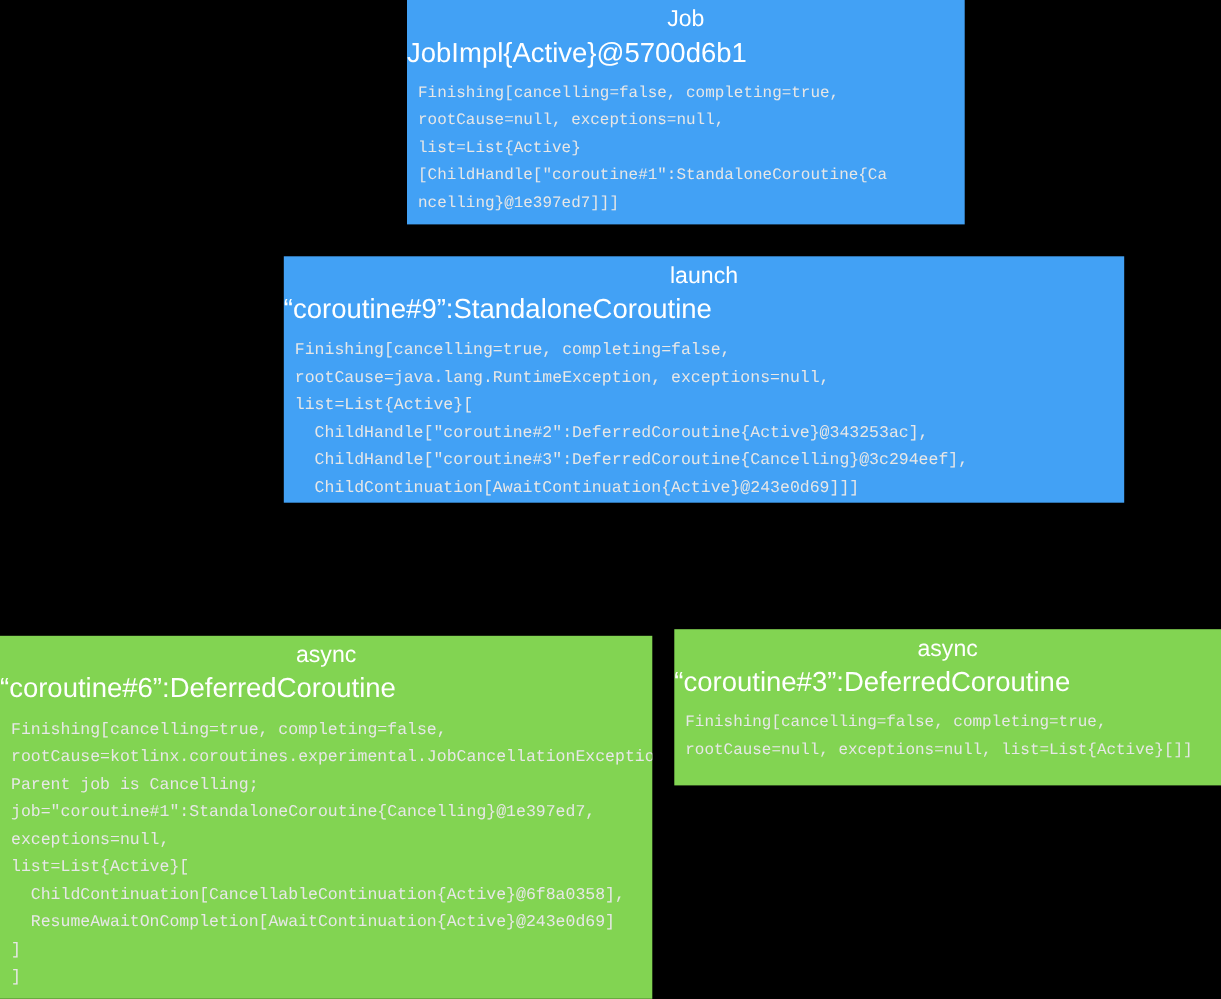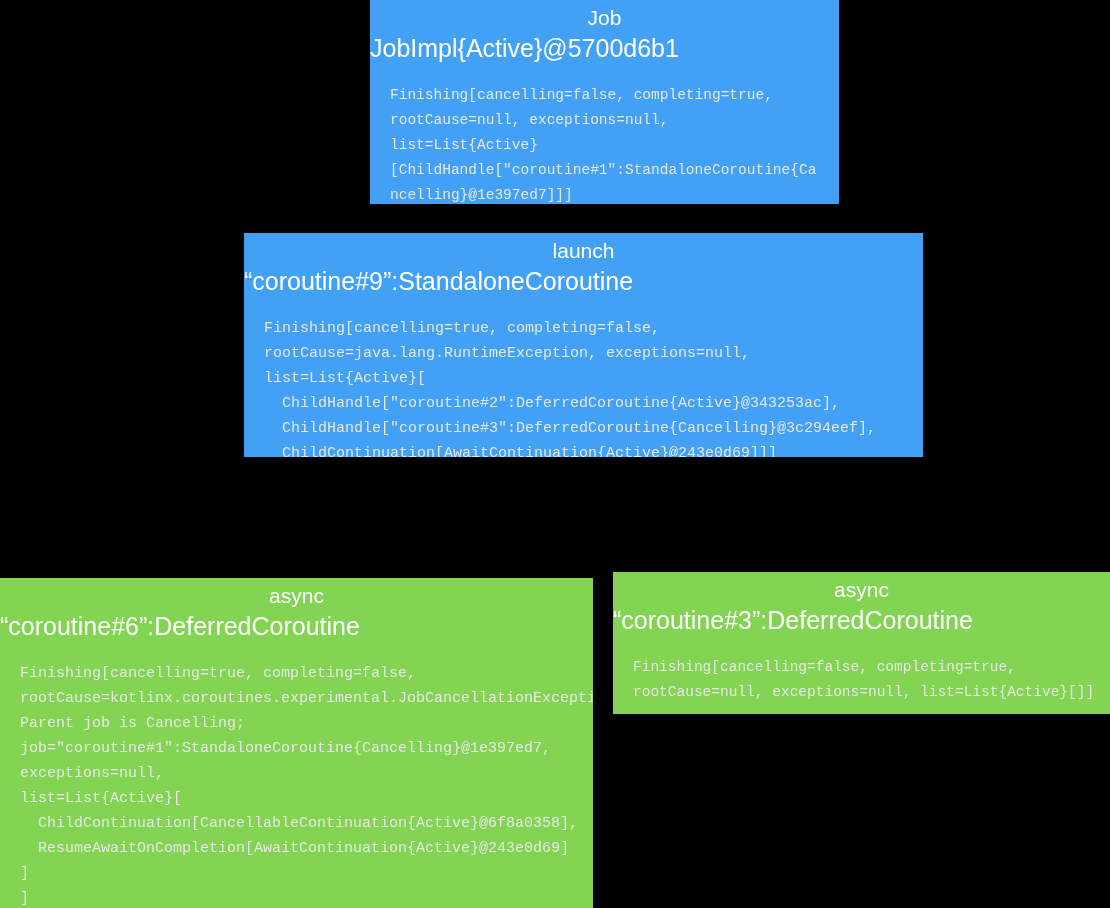--- a/index.html
+++ b/index.html
@@ -39,29 +39,29 @@
     text-align: left;
     white-space: nowrap;
     margin: 0;
   }
   .node-body {
     color: #e7e7e7;
     font-family: "Liberation Mono", "DejaVu Sans Mono", monospace;
     font-size: 15px;
     line-height: 25px;
     white-space: pre;
-    margin: 18px;
+    margin: 8px;
     padding: 0 0 0 2px;
     letter-spacing: 0px;
   }
 
   
-  #node-job       { left: 370px; top: 0px;   width: 469px; height: 204px; }
+  #node-job       { left: 370px; top: 0px;   width: 507px; height: 204px; }
   
-  #node-launch    { left: 244px; top: 233px; width: 679px; height: 224px; }
+  #node-launch    { left: 258px; top: 233px; width: 764px; height: 224px; }
   
   #node-async2    { left: 0px;   top: 578px; width: 593px; height: 330px; }
   
   #node-async3    { left: 613px; top: 572px; width: 497px; height: 142px; }
 
   #node-job    .node-body { font-size: 14.5px; }
   #node-async3 .node-body { font-size: 14.5px; }
 </style>
 </head>
 <body style="background: rgb(0, 0, 0);">

